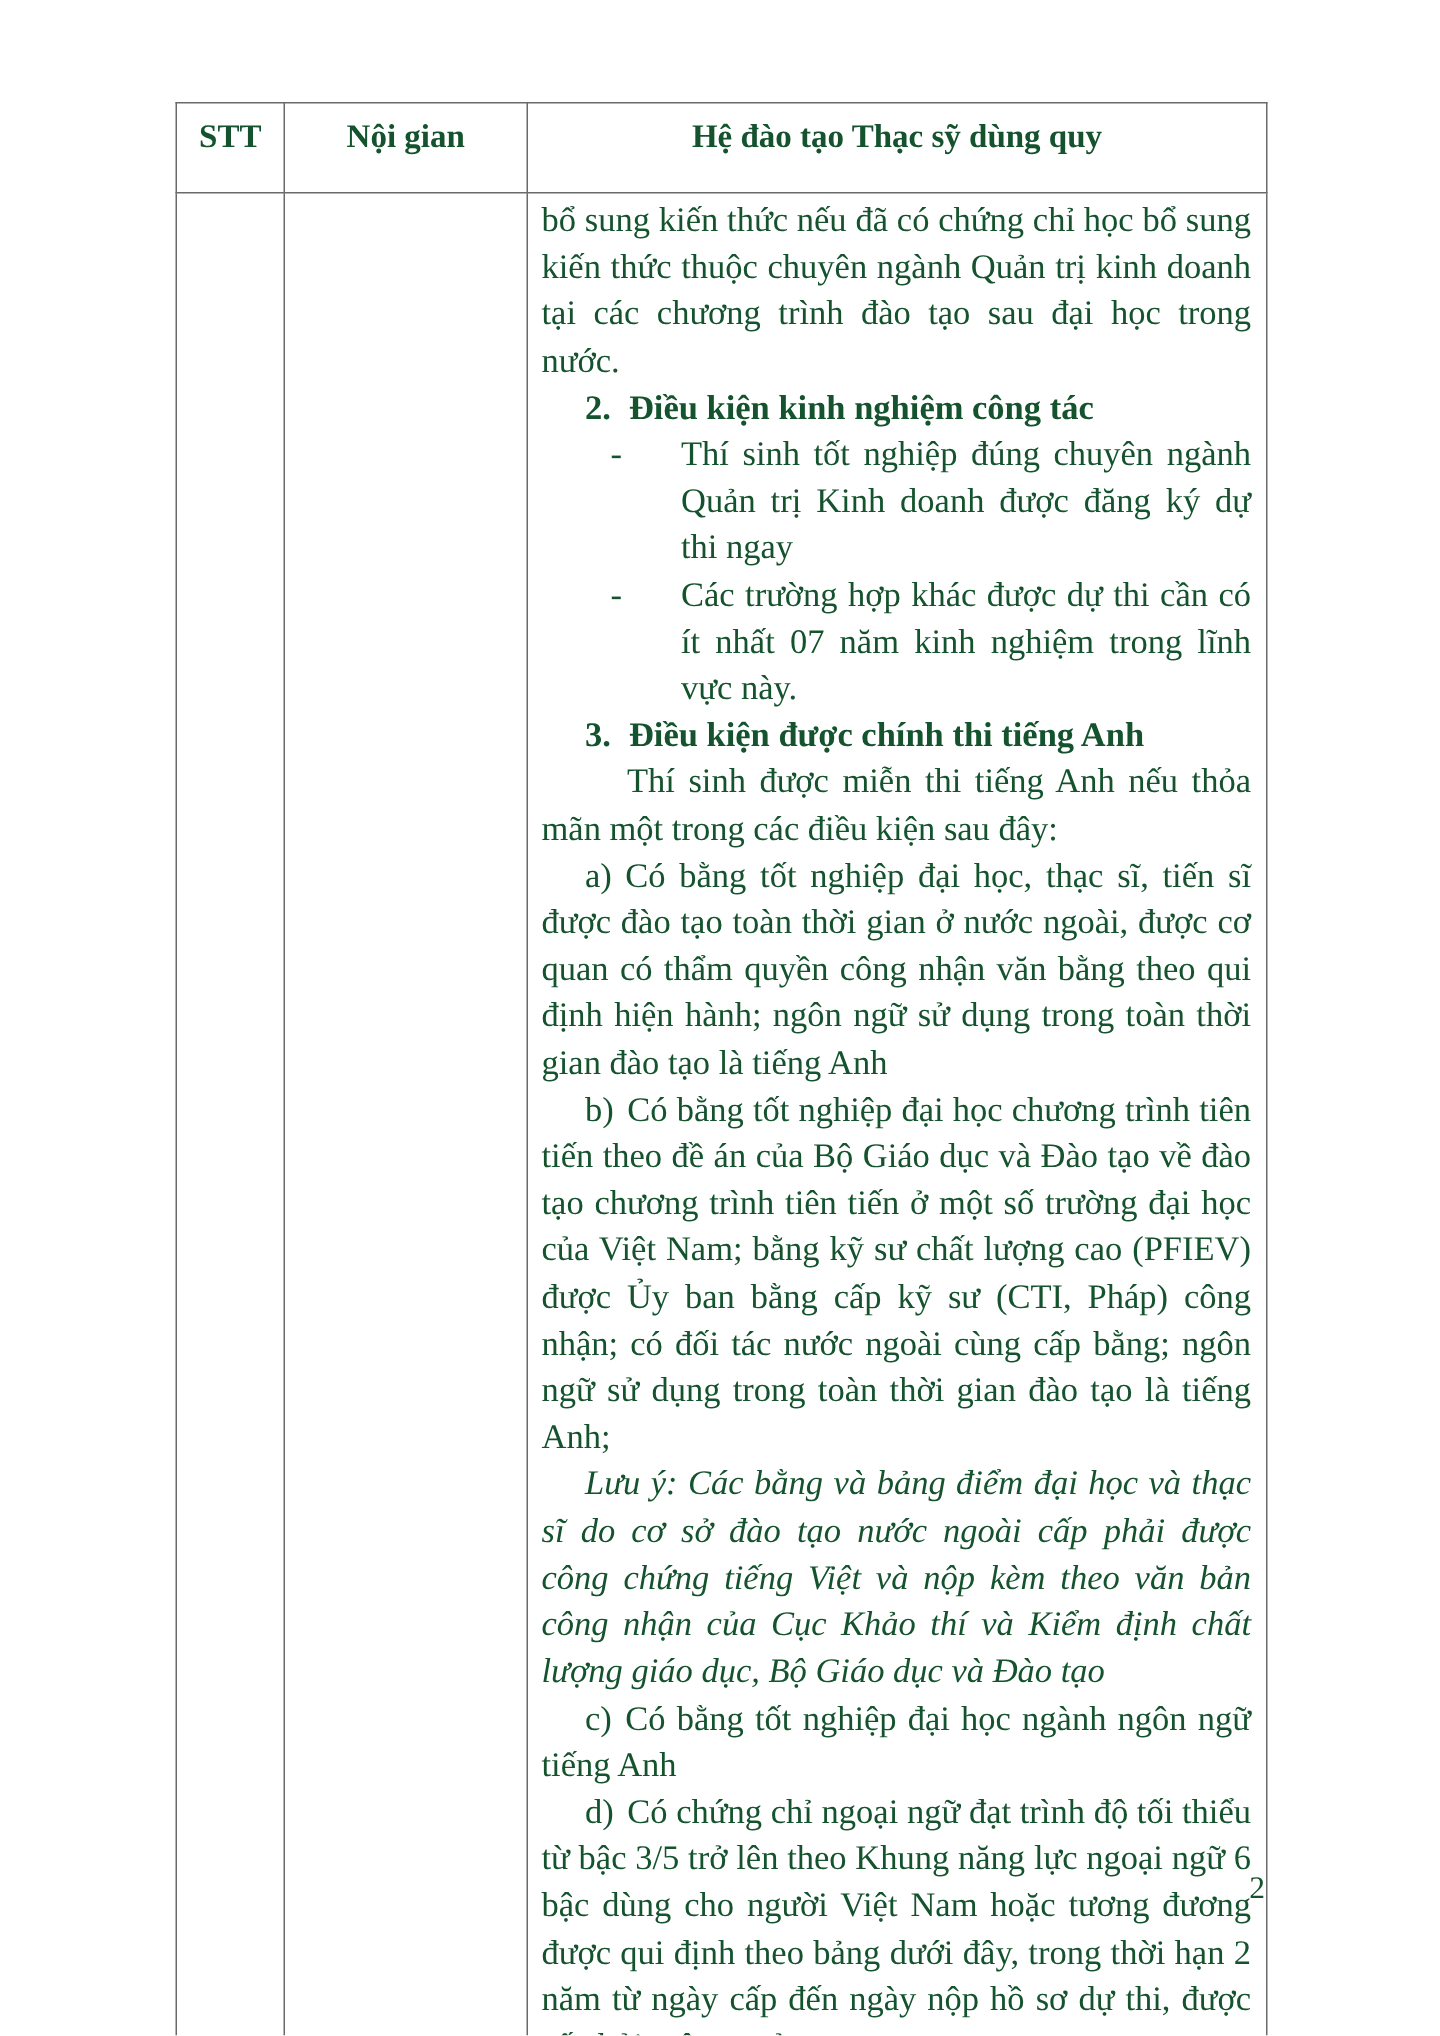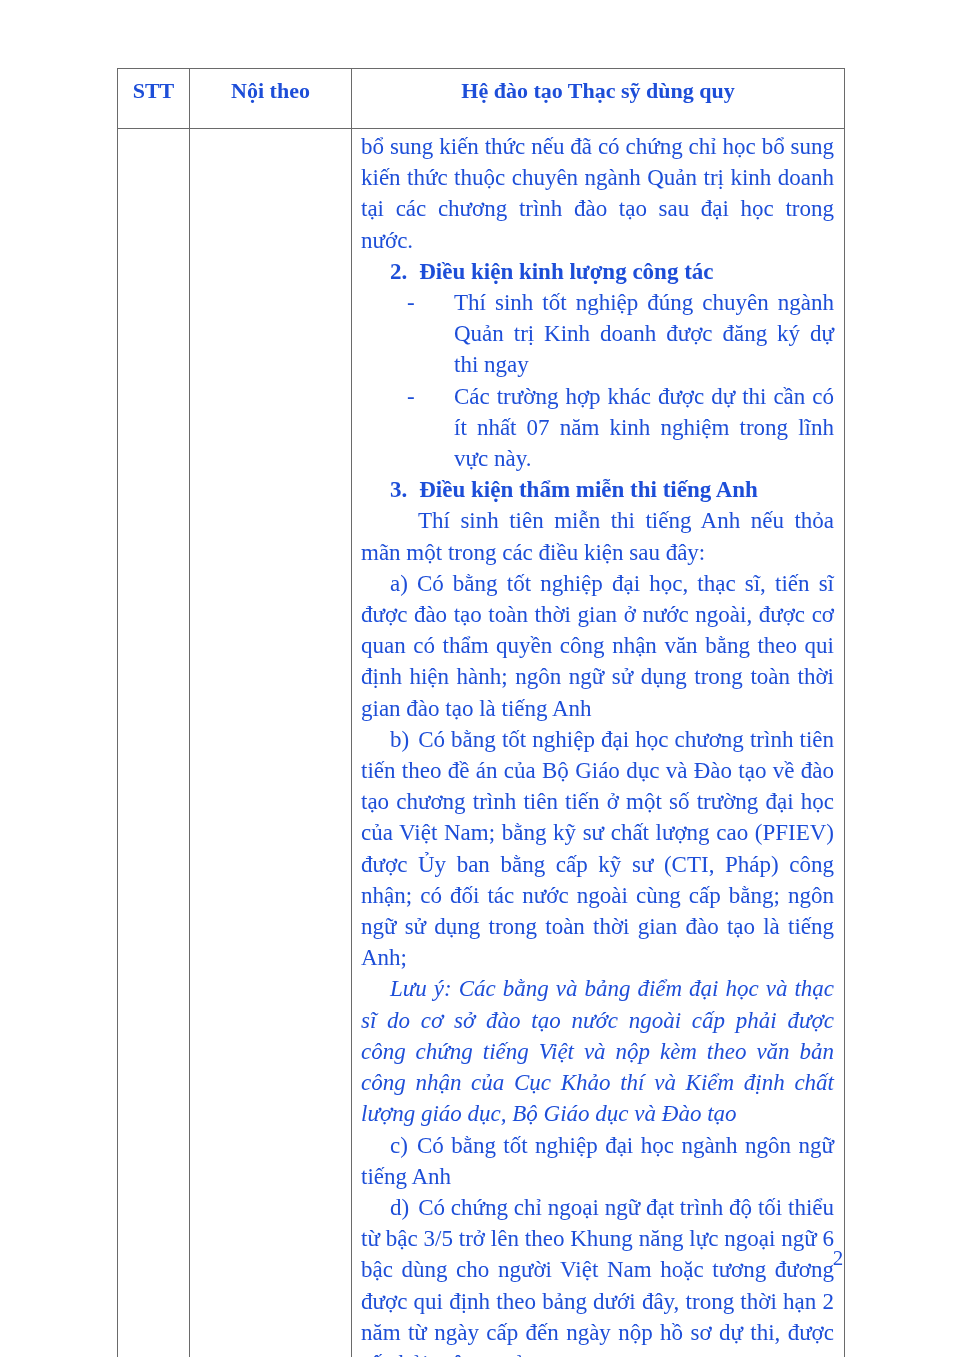--- a/index.html
+++ b/index.html
@@ -2,21 +2,21 @@
 <html><head>
 <meta charset="utf-8">
 <style>
   html, body { margin: 0; padding: 0; background: #ffffff; }
   .page {
     position: relative;
     width: 960px;
     height: 1357px;
     background: #ffffff;
     font-family: "Liberation Serif", serif;
-    color: #1d4ed8;
+    color: #14532d;
     overflow: hidden;
   }
   table.doc-table {
     position: absolute;
     left: 117px;
     top: 68px;
     width: 727px;
     border-collapse: collapse;
     table-layout: fixed;
   }
@@ -72,47 +72,47 @@
 
   <table class="doc-table">
     <colgroup>
       <col style="width:72px">
       <col style="width:162px">
       <col style="width:493px">
     </colgroup>
     <thead>
       <tr>
         <th>STT</th>
-        <th>Nội theo</th>
+        <th>Nội gian</th>
         <th>Hệ đào tạo Thạc sỹ dùng quy</th>
       </tr>
     </thead>
     <tbody>
       <tr>
         <td></td>
         <td></td>
         <td class="content-cell">
 
           <p>bổ sung kiến thức nếu đã có chứng chỉ học bổ sung kiến thức thuộc chuyên ngành Quản trị kinh doanh tại các chương trình đào tạo sau đại học trong nước.</p>
 
-          <p class="heading"><span class="num">2.</span><span>Điều kiện kinh lượng công tác</span></p>
+          <p class="heading"><span class="num">2.</span><span>Điều kiện kinh nghiệm công tác</span></p>
 
           <div class="dash-item">
             <span class="marker">-</span>
             <span class="dtext">Thí sinh tốt nghiệp đúng chuyên ngành Quản trị Kinh doanh được đăng ký dự thi ngay</span>
           </div>
 
           <div class="dash-item">
             <span class="marker">-</span>
             <span class="dtext">Các trường hợp khác được dự thi cần có ít nhất 07 năm kinh nghiệm trong lĩnh vực này.</span>
           </div>
 
-          <p class="heading"><span class="num">3.</span><span>Điều kiện thẩm miễn thi tiếng Anh</span></p>
+          <p class="heading"><span class="num">3.</span><span>Điều kiện được chính thi tiếng Anh</span></p>
 
-          <p class="indent-intro">Thí sinh tiên miễn thi tiếng Anh nếu thỏa mãn một trong các điều kiện sau đây:</p>
+          <p class="indent-intro">Thí sinh được miễn thi tiếng Anh nếu thỏa mãn một trong các điều kiện sau đây:</p>
 
           <p class="lettered"><span class="letter">a)</span><span>Có bằng tốt nghiệp đại học, thạc sĩ, tiến sĩ được đào tạo toàn thời gian ở nước ngoài, được cơ quan có thẩm quyền công nhận văn bằng theo qui định hiện hành; ngôn ngữ sử dụng trong toàn thời gian đào tạo là tiếng Anh</span></p>
 
           <p class="lettered"><span class="letter">b)</span><span>Có bằng tốt nghiệp đại học chương trình tiên tiến theo đề án của Bộ Giáo dục và Đào tạo về đào tạo chương trình tiên tiến ở một số trường đại học của Việt Nam; bằng kỹ sư chất lượng cao (PFIEV) được Ủy ban bằng cấp kỹ sư (CTI, Pháp) công nhận; có đối tác nước ngoài cùng cấp bằng; ngôn ngữ sử dụng trong toàn thời gian đào tạo là tiếng Anh;</span></p>
 
           <p class="note">Lưu ý: Các bằng và bảng điểm đại học và thạc sĩ do cơ sở đào tạo nước ngoài cấp phải được công chứng tiếng Việt và nộp kèm theo văn bản công nhận của Cục Khảo thí và Kiểm định chất lượng giáo dục, Bộ Giáo dục và Đào tạo</p>
 
           <p class="lettered"><span class="letter">c)</span><span>Có bằng tốt nghiệp đại học ngành ngôn ngữ tiếng Anh</span></p>
 
           <p class="lettered"><span class="letter">d)</span><span>Có chứng chỉ ngoại ngữ đạt trình độ tối thiểu từ bậc 3/5 trở lên theo Khung năng lực ngoại ngữ 6 bậc dùng cho người Việt Nam hoặc tương đương được qui định theo bảng dưới đây, trong thời hạn 2 năm từ ngày cấp đến ngày nộp hồ sơ dự thi, được cấp bởi một cơ sở</span></p>

